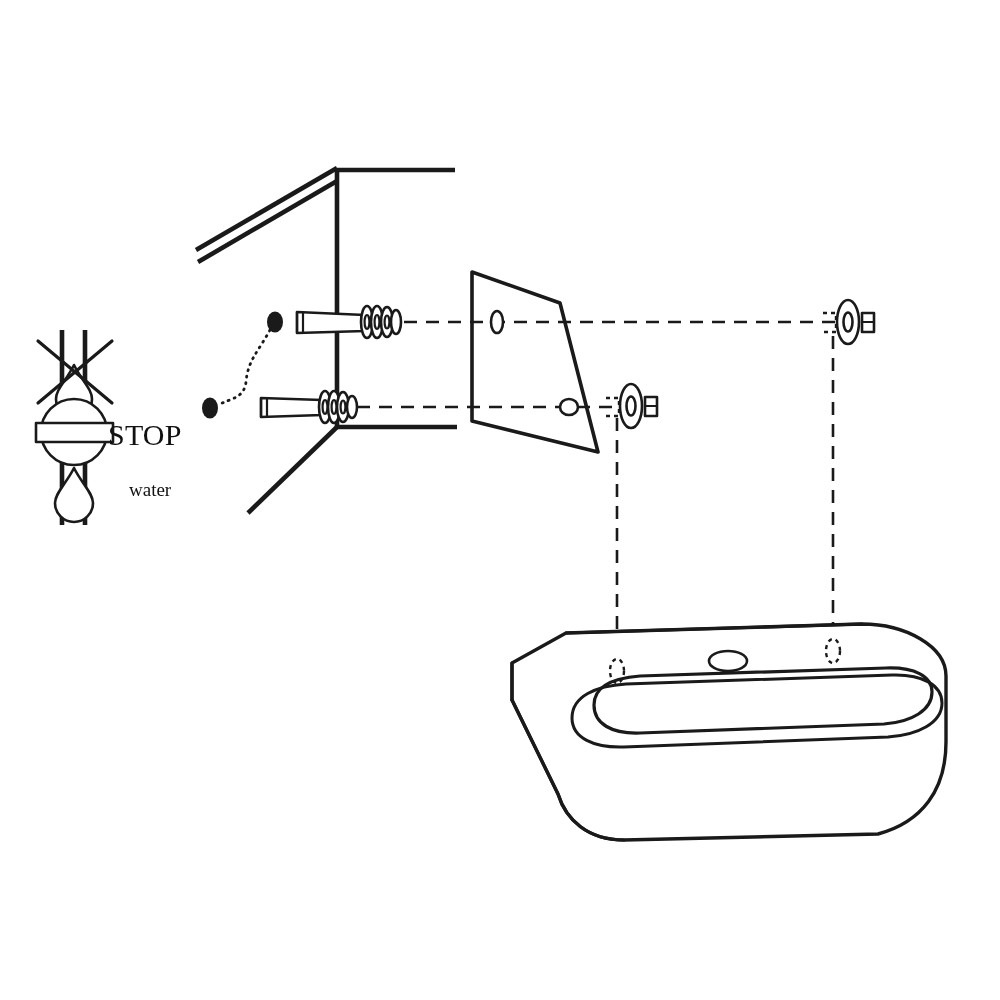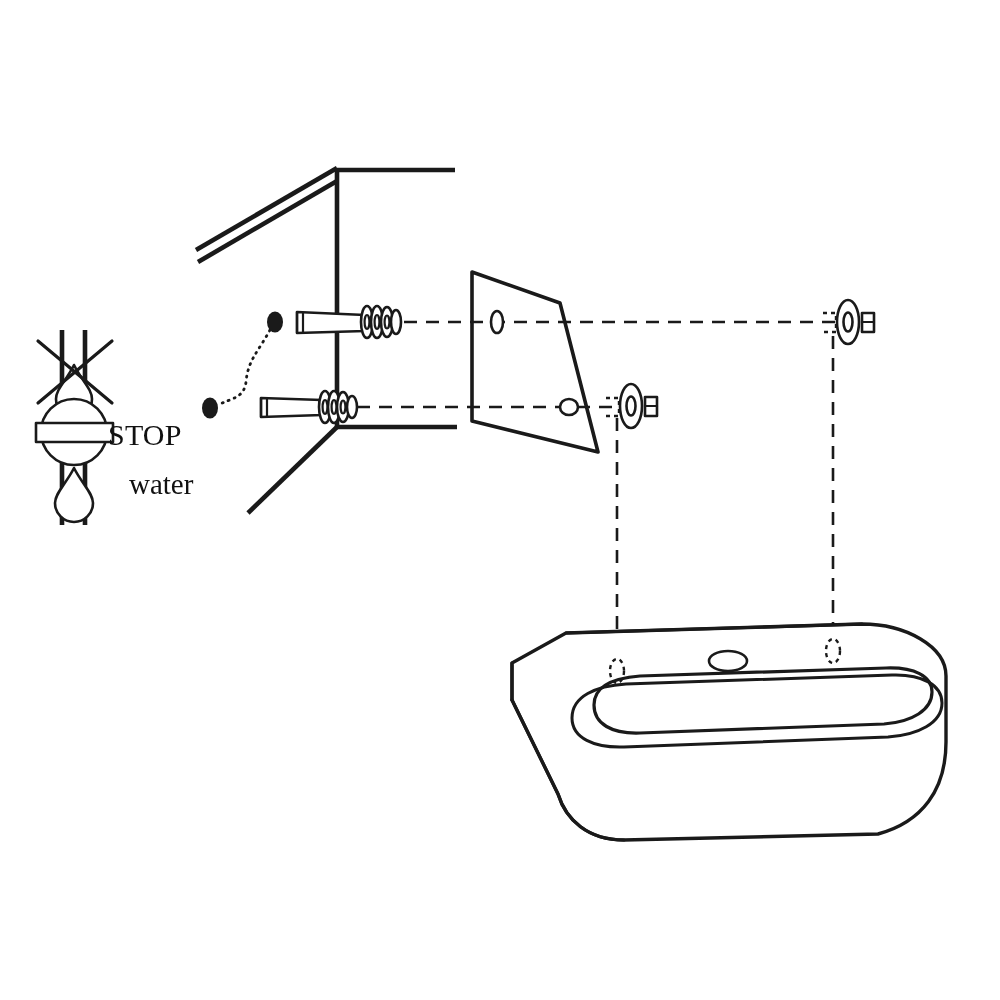--- a/index.html
+++ b/index.html
@@ -3,21 +3,21 @@
 <meta charset="utf-8">
 <style>
   html,body{margin:0;padding:0;background:#ffffff;}
   body{width:1000px;height:1000px;overflow:hidden;
        font-family:"Liberation Serif",serif;color:#1a1a1a;}
   #stage{position:relative;width:1000px;height:1000px;background:#fff;}
   svg#art{position:absolute;left:0;top:0;width:1000px;height:1000px;display:block;}
   .lbl{position:absolute;font-family:"Liberation Serif",serif;color:#111;
        white-space:nowrap;line-height:1;}
   #lbl-stop{left:108px;top:420px;font-size:30px;letter-spacing:0.2px;}
-  #lbl-water{left:93px;top:470px;font-size:29px;padding-left:36px;}
+  #lbl-water{left:93px;top:480px;font-size:19px;padding-left:36px;}
 </style>
 </head>
 <body>
 
 <div id="stage">
 
   <svg id="art" viewBox="0 0 1000 1000">
     <defs>
       <style>
         .ln   { fill:none; stroke:#1a1a1a; stroke-width:3.2; stroke-linecap:round; stroke-linejoin:round; }

